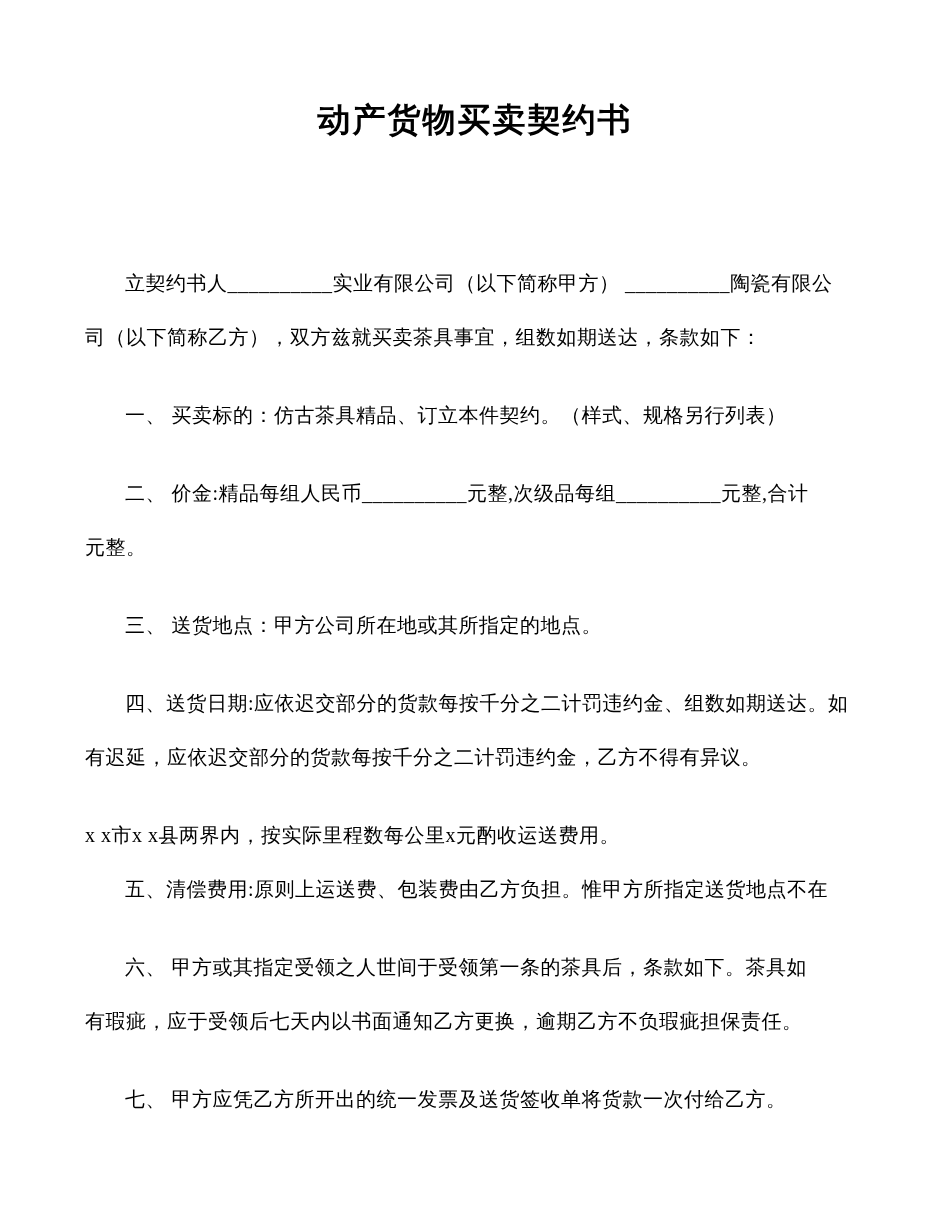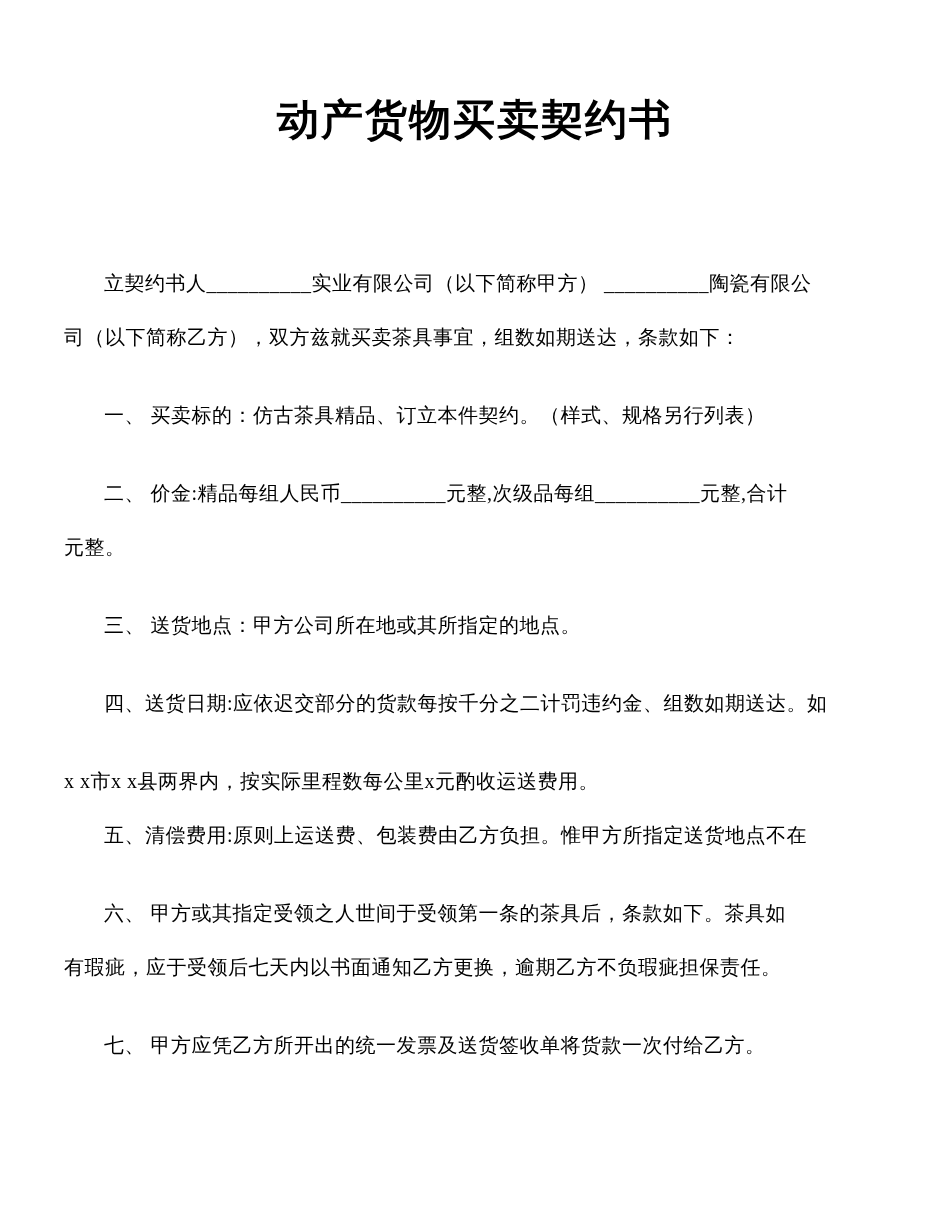--- a/index.html
+++ b/index.html
@@ -15,26 +15,26 @@
     color: #000000;
     font-family: "Liberation Serif", "DejaVu Serif", serif;
     overflow: hidden;
   }
   .doc-title {
     padding-top: 97px;
     margin: 0 0 113px 0;
     text-align: center;
     font-family: "Liberation Sans", "DejaVu Sans", sans-serif;
     font-weight: 700;
-    font-size: 42px;
+    font-size: 33px;
     line-height: 46px;
     letter-spacing: 2px;
   }
   .doc-body {
-    margin-left: 64px;
+    margin-left: 85px;
     width: 705px;
   }
   .para {
     margin: 0 0 24px 0;
   }
   .line {
     font-size: 20px;
     line-height: 54px;
     white-space: pre;
     letter-spacing: 0.5px;
@@ -65,20 +65,21 @@
       <div class="line indent">二、 价金:精品每组人民币__________元整,次级品每组__________元整,合计</div>
       <div class="line">元整。</div>
     </div>
 
     <div class="para">
       <div class="line indent">三、 送货地点：甲方公司所在地或其所指定的地点。</div>
     </div>
 
     <div class="para">
       <div class="line indent">四、送货日期:应依迟交部分的货款每按千分之二计罚违约金、组数如期送达。如</div>
+      <div class="line">有迟延，应依迟交部分的货款每按千分之二计罚违约金，乙方不得有异议。</div>
     </div>
 
     <div class="para">
       <div class="line">x x市x x县两界内，按实际里程数每公里x元酌收运送费用。</div>
       <div class="line indent">五、清偿费用:原则上运送费、包装费由乙方负担。惟甲方所指定送货地点不在</div>
     </div>
 
     <div class="para">
       <div class="line indent">六、 甲方或其指定受领之人世间于受领第一条的茶具后，条款如下。茶具如</div>
       <div class="line">有瑕疵，应于受领后七天内以书面通知乙方更换，逾期乙方不负瑕疵担保责任。</div>

